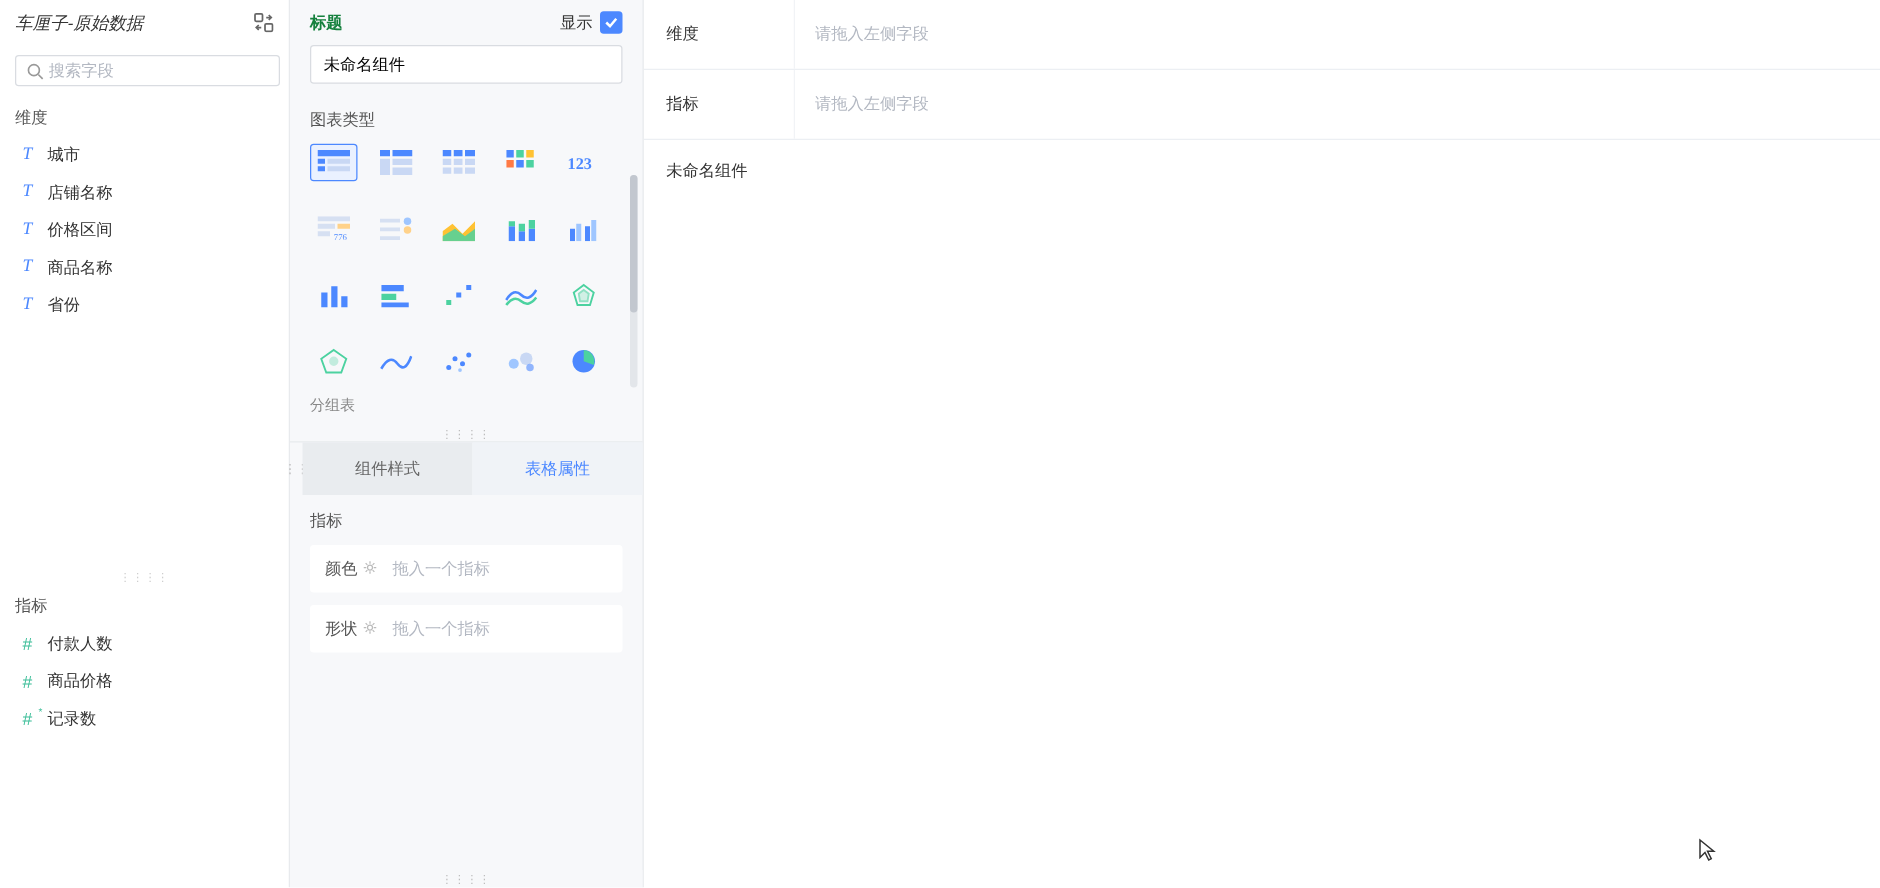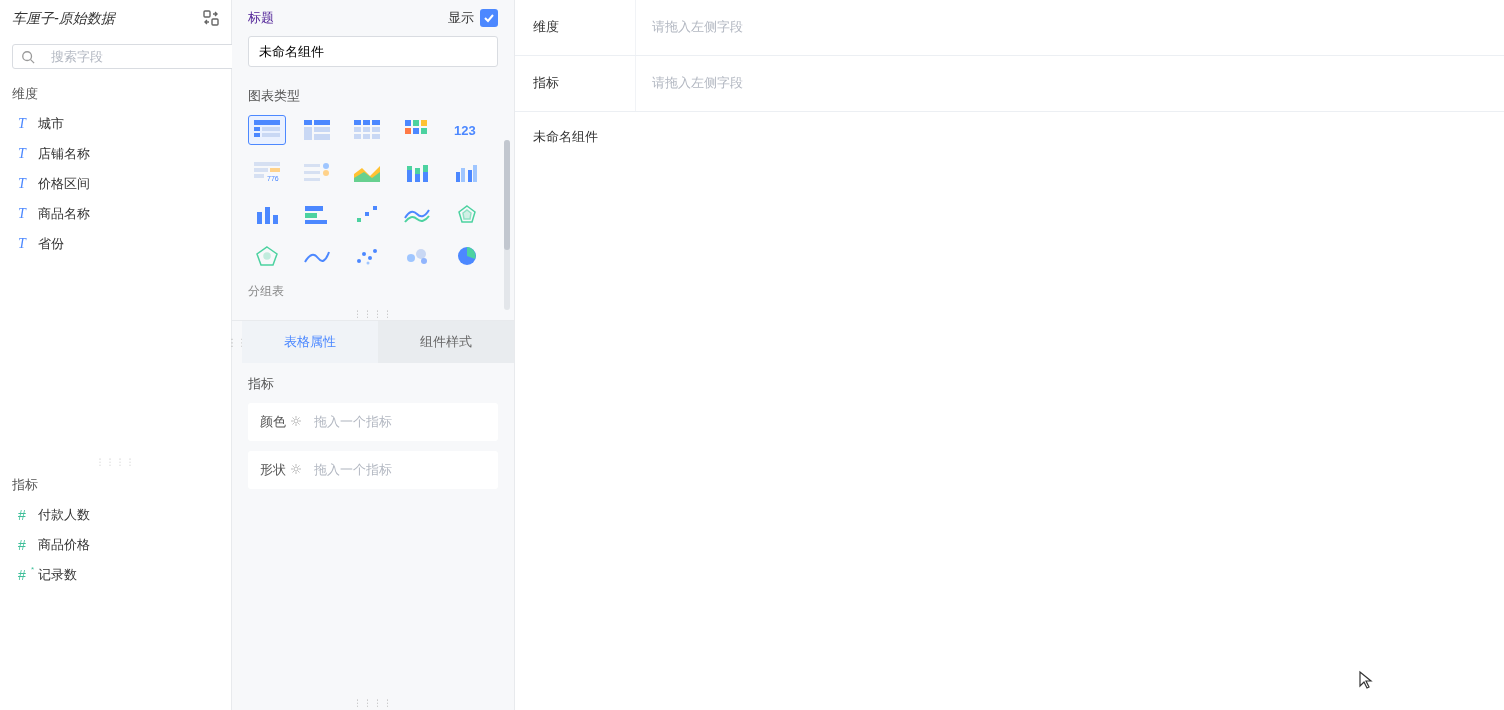--- a/index.html
+++ b/index.html
@@ -7,43 +7,43 @@
 .app { display: flex; height: 710px; width: 1504px; }
 
 
 .sidebar { width: 232px; border-right: 1px solid #e8eaed; display: flex; flex-direction: column; background: #fff; }
 .sb-header { display: flex; align-items: center; justify-content: space-between; padding: 10px 12px; height: 38px; font-style: italic; }
 .sb-title { font-size: 14px; color: #333; }
 .sb-switch-icon { color: #666; cursor: pointer; }
 .sb-search { display: flex; align-items: center; padding: 6px 12px; gap: 8px; }
 .sb-search-box { flex: 1; display: flex; align-items: center; border: 1px solid #d9dce1; border-radius: 3px; padding: 4px 8px; background: #fff; }
 .sb-search-box svg { flex-shrink: 0; }
-.sb-search-box input { border: none; outline: none; flex: 1; margin-left: 16px; font-size: 13px; color: #4d7c0f; background: transparent; }
+.sb-search-box input { border: none; outline: none; flex: 1; margin-left: 4px; font-size: 13px; color: #4d7c0f; background: transparent; }
 .sb-search-box input::placeholder { color: #b3b8c2; }
 .sb-add { color: #666; cursor: pointer; font-size: 18px; font-weight: 300; }
 .sb-section-title { padding: 10px 12px 6px; color: #555; font-size: 13px; }
 .sb-list { padding: 0 6px; }
 .sb-item { display: flex; align-items: center; padding: 6px 8px; cursor: pointer; border-radius: 3px; gap: 8px; }
 .sb-item-icon { width: 16px; height: 16px; display: flex; align-items: center; justify-content: center; color: #4C88FF; font-family: serif; font-style: italic; font-size: 14px; }
 .sb-item-icon.hash { color: #3fbf9a; font-style: normal; font-family: sans-serif; }
 .sb-item-icon.hash-star { color: #3fbf9a; font-style: normal; font-family: sans-serif; position: relative; }
 .sb-item-label { color: #333; }
 .sb-divider { height: 8px; display: flex; align-items: center; justify-content: center; color: #ccc; font-size: 9px; letter-spacing: 1px; cursor: ns-resize; }
 
 
 .config { width: 283px; background: #f7f8fa; border-right: 1px solid #e8eaed; display: flex; flex-direction: column; position: relative; }
 .cfg-title-row { display: flex; align-items: center; justify-content: space-between; height: 36px; padding: 0 16px; }
-.cfg-label { color: #4c1d95; }
+.cfg-label { color: #15803d; font-weight: bold; }
 .cfg-show { display: flex; gap: 6px; }
 .checkbox { width: 18px; height: 18px; background: #4C88FF; border-radius: 3px; display: flex; align-items: center; justify-content: center; cursor: pointer; }
 .checkbox svg { stroke: #fff; }
 .cfg-input { width: calc(100% - 32px); margin: 0 16px 12px; border: 1px solid #d9dce1; border-radius: 3px; padding: 7px 10px; background: #fff; font-size: 13px; outline: none; }
 .cfg-section-label { padding: 8px 16px 10px; color: #555; }
 .chart-grid-wrap { position: relative; }
-.chart-grid { display: grid; grid-template-columns: repeat(5, 38px); gap: 12px 12px; padding: 0 16px 8px; }
+.chart-grid { display: grid; grid-template-columns: repeat(5, 38px); gap: 23px 12px; padding: 0 16px 8px; font-family: Liberation Serif, serif; }
 .chart-cell { width: 38px; height: 30px; display: flex; align-items: center; justify-content: center; cursor: pointer; border-radius: 3px; }
 .chart-cell.selected { border: 1.5px solid #4C88FF; background: #eaf1ff; }
 .chart-type-label { padding: 4px 16px 8px; color: #888; font-size: 12px; }
 .vscroll { position: absolute; right: 4px; top: 140px; width: 6px; height: 170px; background: #e3e6ea; border-radius: 3px; }
 .vscroll-thumb { width: 6px; height: 110px; background: #c2c7cf; border-radius: 3px; }
 .cfg-drag-handle { height: 12px; display: flex; align-items: center; justify-content: center; color: #bbb; font-size: 9px; letter-spacing: 1px; cursor: ns-resize; }
 .tabs { display: flex; border-top: 1px solid #e8eaed; }
 .tab { flex: 1; text-align: center; padding: 12px 0; cursor: pointer; color: #666; background: #f7f8fa; }
 .tab.active { color: #4C88FF; background: #f0f3f7; }
 .tab.inactive { background: #e9ecef; }
@@ -323,22 +323,22 @@
     </div>
     <div class="chart-type-label">分组表</div>
     <div class="vscroll">
         <div class="vscroll-thumb"></div>
       </div>
 
     <div class="cfg-drag-handle">⋮⋮⋮⋮</div>
 
     <div class="tabs">
       <div class="tab-drag">⋮⋮</div>
+      <div class="tab inactive">组件样式</div>
       <div class="tab active">表格属性</div>
-      <div class="tab inactive">组件样式</div>
     </div>
 
     <div class="tab-body">
       <div class="tab-sec-title">指标</div>
       <div class="drop-box">
         <span class="drop-label">
             <span>颜色</span>
             <span class="gear"><svg width="12" height="12" viewBox="0 0 12 12" fill="none" stroke="currentColor" stroke-width="1">
                 <circle cx="6" cy="6" r="2"></circle>
                 <path d="M6 1v2M6 9v2M1 6h2M9 6h2M2.5 2.5l1.4 1.4M8.1 8.1l1.4 1.4M2.5 9.5l1.4-1.4M8.1 3.9l1.4-1.4"></path>

